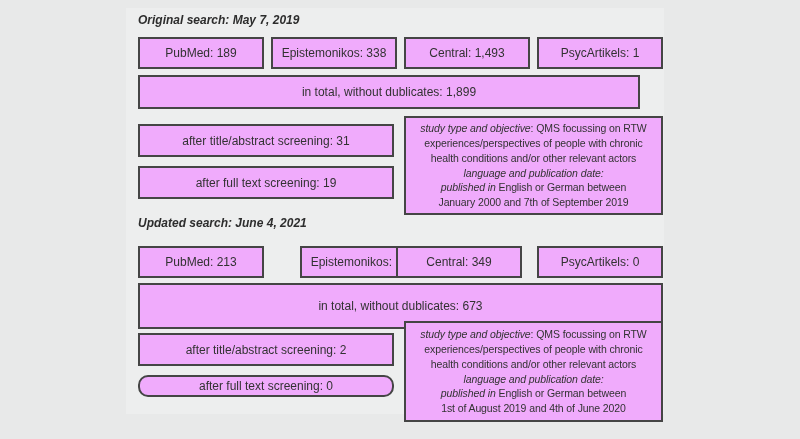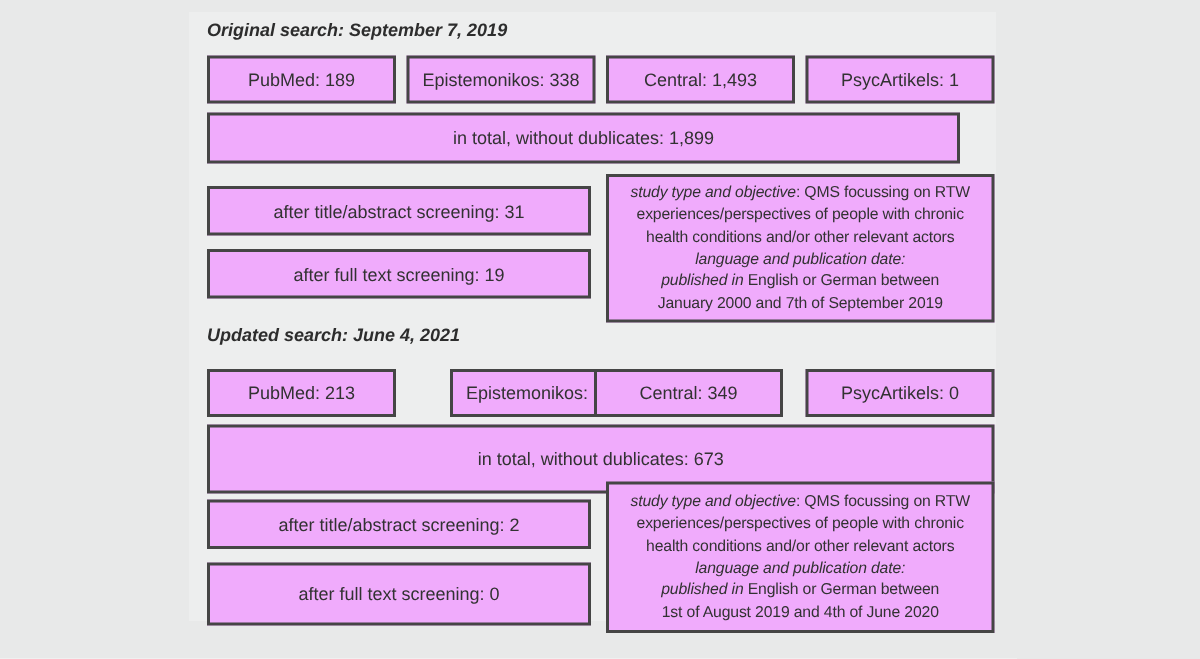--- a/index.html
+++ b/index.html
@@ -49,21 +49,21 @@
   }
   .crit-line { white-space: nowrap; }
   .crit-line i, .hdr i { font-style: italic; }
 </style>
 </head>
 <body>
 
 <div class="canvas">
   <div class="panel"></div>
 
-  <div class="hdr" style="left:138px; top:13px;">Original search: September 7, 2019</div>
+  <div class="hdr" style="left:138px; top:13px;">Original search: May 7, 2019</div>
 
   <div class="box" style="left:138px; top:37px; width:126px; height:32px;">PubMed: 189</div>
   <div class="box" style="left:271px; top:37px; width:126px; height:32px;">Epistemonikos: 338</div>
   <div class="box" style="left:404px; top:37px; width:126px; height:32px;">Central: 1,493</div>
   <div class="box" style="left:537px; top:37px; width:126px; height:32px;">PsycArtikels: 1</div>
 
   <div class="box" style="left:138px; top:75px; width:502px; height:34px;">in total, without dublicates: 1,899</div>
 
   <div class="box" style="left:138px; top:124px; width:256px; height:33px;">after title/abstract screening: 31</div>
   <div class="box" style="left:138px; top:166px; width:256px; height:33px;">after full text screening: 19</div>
@@ -80,21 +80,21 @@
   <div class="hdr" style="left:138px; top:216px;">Updated search: June 4, 2021</div>
 
   <div class="box" style="left:138px; top:246px; width:126px; height:32px;">PubMed: 213</div>
   <div class="box" style="left:271px; top:246px; width:126px; height:32px;margin-left:29px;">Epistemonikos: 127</div>
   <div class="box" style="left:396px; top:246px; width:126px; height:32px;">Central: 349</div>
   <div class="box" style="left:537px; top:246px; width:126px; height:32px;">PsycArtikels: 0</div>
 
   <div class="box" style="left:138px; top:283px; width:525px; height:46px;">in total, without dublicates: 673</div>
 
   <div class="box" style="left:138px; top:333px; width:256px; height:33px;">after title/abstract screening: 2</div>
-  <div class="box" style="left:138px; top:375px; width:256px; height:42px;">after full text screening: 0</div>
+  <div class="box" style="left:138px; top:375px; width:256px; height:22px;border-radius:10px;">after full text screening: 0</div>
 
   <div class="box info" style="left:404px; top:321px; width:259px; height:101px;">
     <div class="crit-line"><i>study type and objective</i><span>: QMS focussing on RTW</span></div>
     <div class="crit-line"><i></i><span>experiences/perspectives of people with chronic</span></div>
     <div class="crit-line"><i></i><span>health conditions and/or other relevant actors</span></div>
     <div class="crit-line"><i>language and publication date:</i><span></span></div>
     <div class="crit-line"><i>published in</i><span> English or German between</span></div>
     <div class="crit-line"><i></i><span>1st of August 2019 and 4th of June 2020</span></div>
   </div>
 </div>

